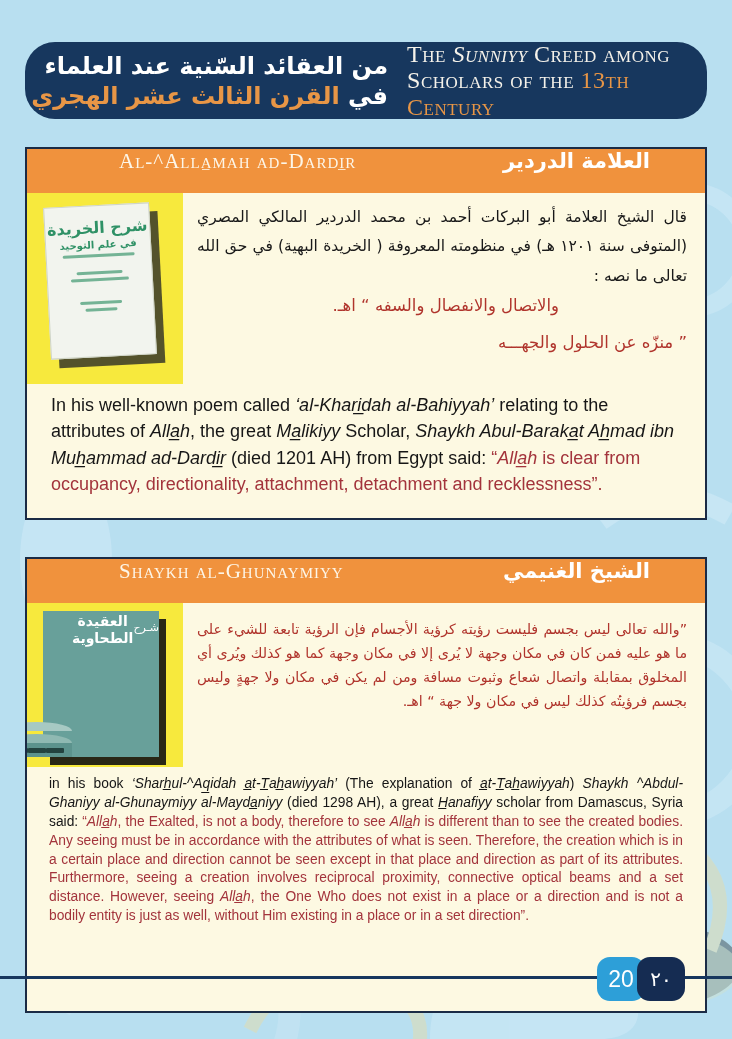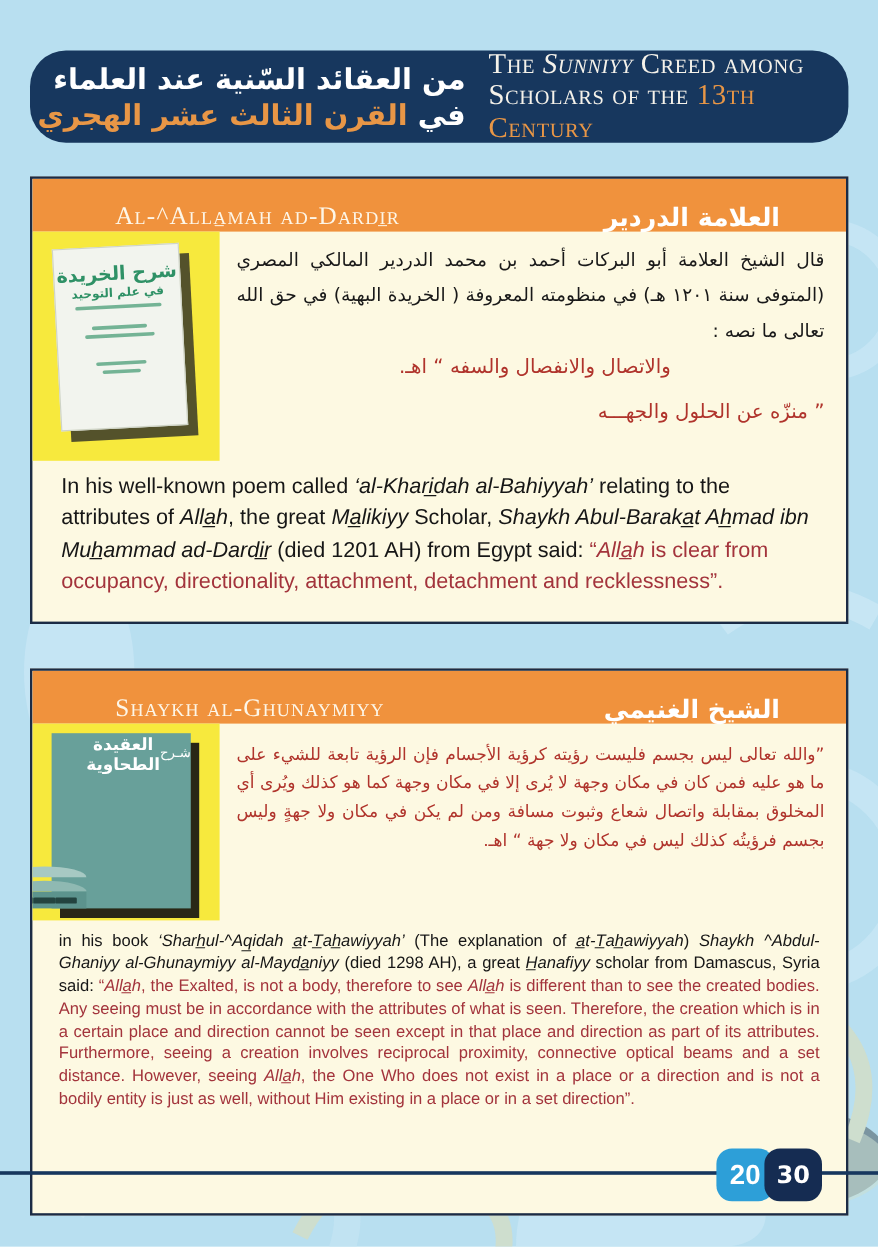--- a/index.html
+++ b/index.html
@@ -27,22 +27,22 @@
   .banner-ar .orange{color:var(--orange-text);}
   .banner-en{font-family:"Liberation Serif",serif;font-variant:small-caps;font-size:24px;
     color:#f5f2ea;letter-spacing:0.5px;line-height:1.1;}
   .banner-en .seg-orange{color:var(--orange-text);margin-top:48px;}
 
   
   .card{position:absolute;left:25px;width:682px;background:var(--cream);
     border:2px solid var(--border);z-index:2;overflow:hidden;}
   .card-1{top:147px;height:373px;}
   .card-2{top:557px;height:456px;}
-  .card-header{height:44px;background:var(--orange);display:flex;align-items:flex-end;
-    justify-content:space-between;padding:0 55px 0 69px;}
+  .card-header{height:44px;background:var(--orange);display:flex;align-items:flex-start;
+    justify-content:space-between;padding:0 55px 0 92px;}
   .card-title-en{font-family:"Liberation Serif",serif;font-variant:small-caps;font-size:21px;
     color:#fdf6e8;letter-spacing:1px;}
   .card-title-ar{font-family:"DejaVu Sans",sans-serif;font-size:21px;font-weight:bold;color:#ffffff;}
 
   .card-top{display:flex;align-items:stretch;}
   .card-1 .card-top{height:191px;}
   .card-2 .card-top{height:164px;}
 
   .book-block{flex:0 0 156px;background:var(--yellow);position:relative;}
   .book{position:absolute;background:#f2f4ee;}
@@ -81,21 +81,21 @@
 
   .card-english{padding:8px 24px 10px;font-size:18px;line-height:1.47;color:#161616;}
   .card-2 .card-english{padding:8px 22px 10px;font-size:13.8px;line-height:1.37;text-align:justify;}
   .seg-i{font-style:italic;}
   .seg-red{color:var(--red-en);}
   .seg-red-i{color:var(--red-en);font-style:italic;}
 
   
   .footer-rule{position:absolute;left:0;top:976px;width:732px;height:3px;background:var(--navy);z-index:2;}
   .badge{position:absolute;top:957px;width:48px;height:44px;z-index:3;display:flex;
-    align-items:center;justify-content:center;color:#ffffff;font-weight:bold;border-radius:13px;}
+    align-items:center;justify-content:center;color:#ffffff;font-weight:normal;border-radius:13px;}
   .badge-en{left:597px;background:#2d9fd8;font-size:23px;}
   .badge-ar{left:637px;background:#152c52;font-size:20px;font-family:"DejaVu Sans",sans-serif;}
 </style>
 </head>
 <body>
 
 <div class="page">
 
   <svg class="bg-pattern" viewBox="0 0 732 1039" xmlns="http://www.w3.org/2000/svg" aria-hidden="true">
     <g opacity="0.55">
@@ -174,15 +174,15 @@
       </div>
       <div class="card-arabic">
         <p class="ar-quote" dir="rtl">”والله تعالى ليس بجسم فليست رؤيته كرؤية الأجسام فإن الرؤية تابعة للشيء على ما هو عليه فمن كان في مكان وجهة لا يُرى إلا في مكان وجهة كما هو كذلك ويُرى أي المخلوق بمقابلة واتصال شعاع وثبوت مسافة ومن لم يكن في مكان ولا جهةٍ وليس بجسم فرؤيتُه كذلك ليس في مكان ولا جهة “ اهـ.</p>
       </div>
     </div>
     <div class="card-english"><span>in his book </span><span class="seg-i">‘Sharh̲ul-^Aq̲idah a̲t-T̲ah̲awiyyah’</span><span> (The explanation of </span><span class="seg-i">a̲t-T̲ah̲awiyyah</span><span>) </span><span class="seg-i">Shaykh ^Abdul-Ghaniyy al-Ghunaymiyy al-Mayda̲niyy</span><span> (died 1298 AH), a great </span><span class="seg-i">H̲anafiyy</span><span> scholar from Damascus, Syria said: </span><span class="seg-red">“</span><span class="seg-red-i">Alla̲h</span><span class="seg-red">, the Exalted, is not a body, therefore to see </span><span class="seg-red-i">Alla̲h</span><span class="seg-red"> is different than to see the created bodies. Any seeing must be in accordance with the attributes of what is seen. Therefore, the creation which is in a certain place and direction cannot be seen except in that place and direction as part of its attributes. Furthermore, seeing a creation involves reciprocal proximity, connective optical beams and a set distance. However, seeing </span><span class="seg-red-i">Alla̲h</span><span class="seg-red">, the One Who does not exist in a place or a direction and is not a bodily entity is just as well, without Him existing in a place or in a set direction”.</span></div>
   </section>
 
   <div class="footer-rule"></div>
   <div class="badge badge-en">20</div>
-  <div class="badge badge-ar">30</div>
+  <div class="badge badge-ar">٢٠</div>
 
 </div>
 
 </body></html>

